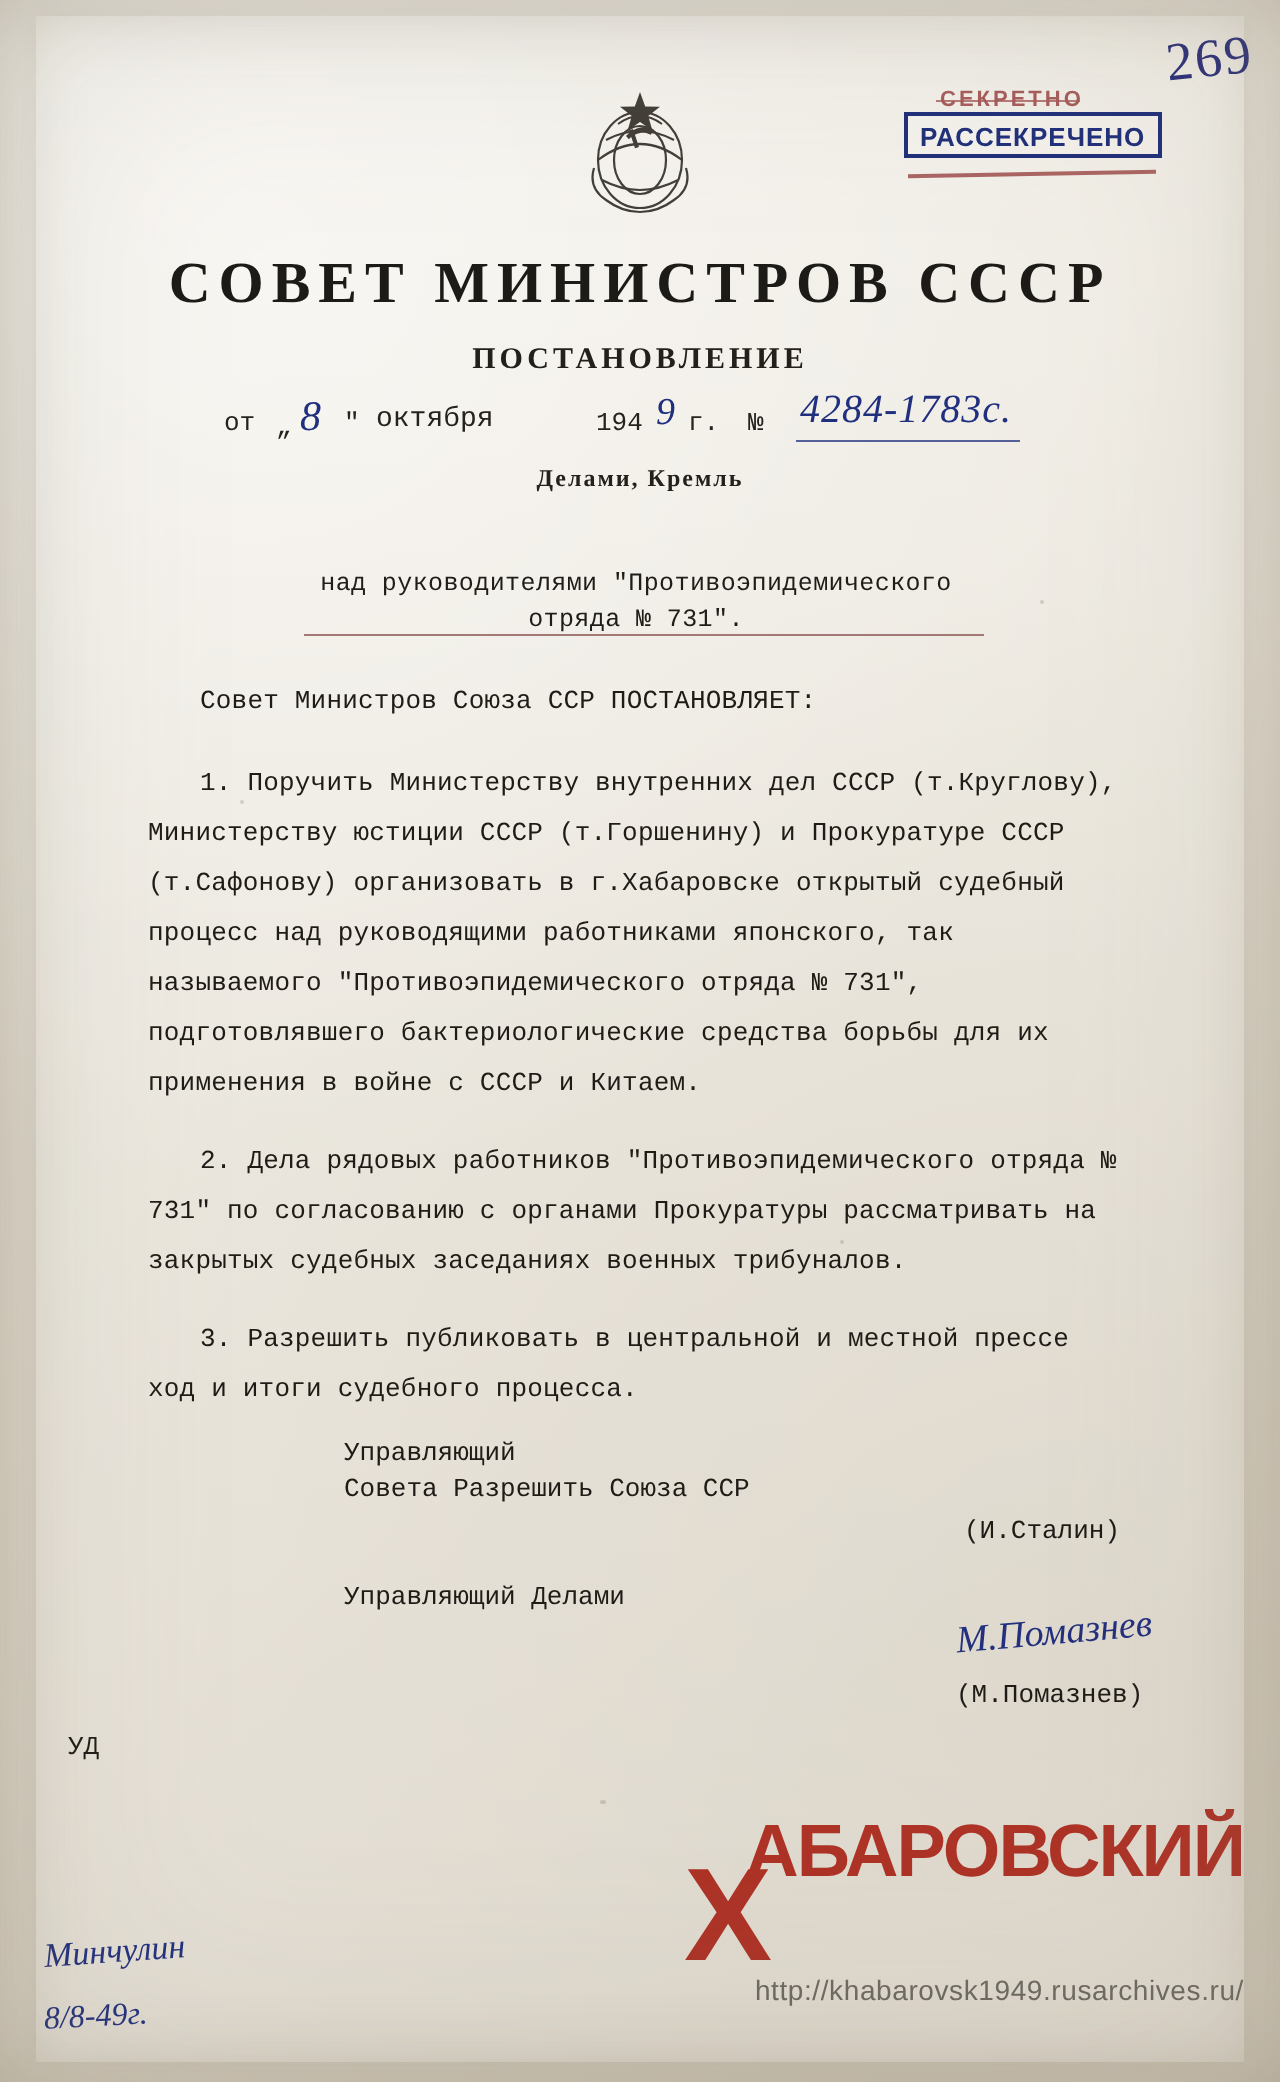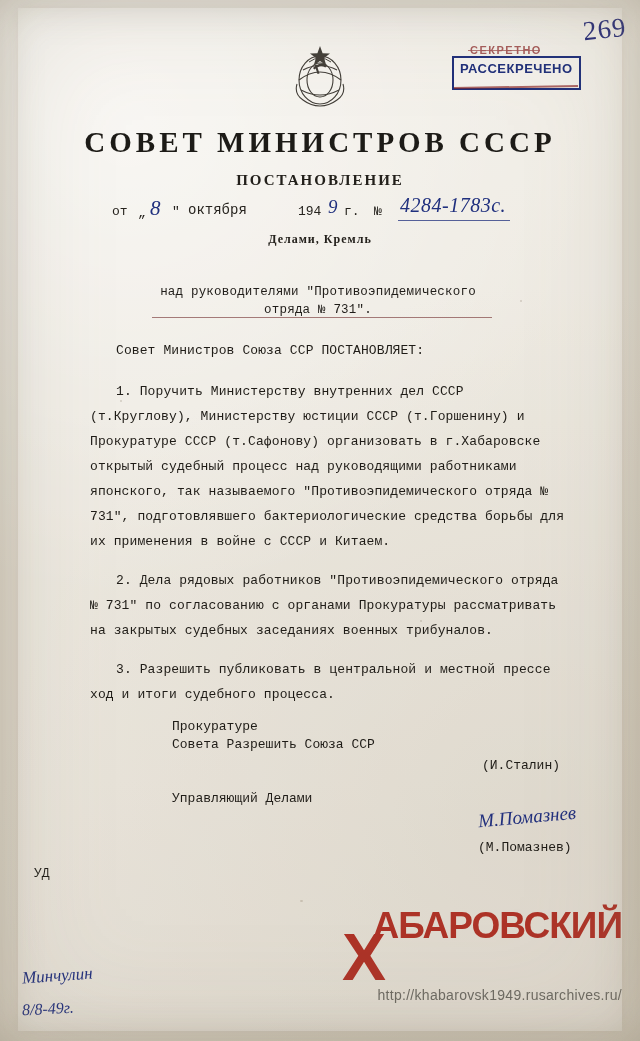--- a/index.html
+++ b/index.html
@@ -47,21 +47,21 @@
     opacity:.75;
   }
   .stamp-secret:after{
     content:"";position:absolute;left:-2px;top:50%;width:100%;height:1px;background:#8d2b2b;opacity:.8;
   }
   .stamp-box{
     position:absolute;left:0;top:8px;
     border:2px solid #1f2f7a;
     color:#1f2f7a;
     font-size:13px;font-weight:bold;letter-spacing:.5px;
-    padding:3px 6px 12px 6px;
+    padding:3px 6px 1px 6px;
     font-family:"Liberation Sans",sans-serif;
     background:rgba(255,255,255,.15);
   }
   .stamp-underline{
     position:absolute;left:2px;top:38px;width:124px;height:2px;background:#8d2b2b;opacity:.7;
     transform:rotate(-1deg);
   }
 
   
   .emblem{
@@ -124,21 +124,21 @@
     position:absolute;left:152px;top:317px;width:340px;height:1px;background:#7a3b3b;opacity:.65;
   }
 
   
   .body{
     position:absolute;left:74px;top:338px;width:492px;
     font-family:"Liberation Mono",monospace;
     font-size:13px;line-height:25px;color:#1f1c17;
     letter-spacing:.1px;
   }
-  .body p{margin:0 0 14px 16px;}
+  .body p{margin:0 0 14px 0;}
   .body p.first{margin-bottom:16px;}
   .indent{text-indent:26px;}
 
   
   .sig-block{
     position:absolute;font-family:"Liberation Mono",monospace;
     font-size:13px;line-height:18px;color:#1f1c17;
   }
   .sig1{left:172px;top:718px;}
   .sig2{left:172px;top:790px;}
@@ -249,21 +249,21 @@
   <div class="subj-rule"></div>
 
   <div class="body">
     <p class="first indent">Совет Министров Союза ССР  ПОСТАНОВЛЯЕТ:</p>
     <p class="indent">1. Поручить Министерству внутренних дел СССР (т.Круглову), Министерству юстиции СССР (т.Горшенину) и Прокуратуре СССР (т.Сафонову) организовать в г.Хабаровске открытый судебный процесс над руководящими работниками японского, так называемого "Противоэпидемического отряда № 731", подготовлявшего бактериологические средства борьбы для их применения в войне с СССР и Китаем.</p>
     <p class="indent">2. Дела рядовых работников "Противоэпидемического отряда № 731" по согласованию с органами Прокуратуры рассматривать на закрытых судебных заседаниях военных трибуналов.</p>
     <p class="indent">3. Разрешить публиковать в центральной и местной прессе ход и итоги судебного процесса.</p>
   </div>
 
   <div class="sig-block sig1">
-    <div>Прокуратуре</div>
+    <div>Управляющий</div>
     <div>Совета Разрешить Союза ССР</div>
   </div>
   <div class="sig-name sig-name1">(И.Сталин)</div>
 
   <div class="sig-block sig2">
     <div>Управляющий Делами</div>
   </div>
   <div class="autograph auto-pomaznev">М.Помазнев</div>
   <div class="sig-name sig-name2">(М.Помазнев)</div>
 

